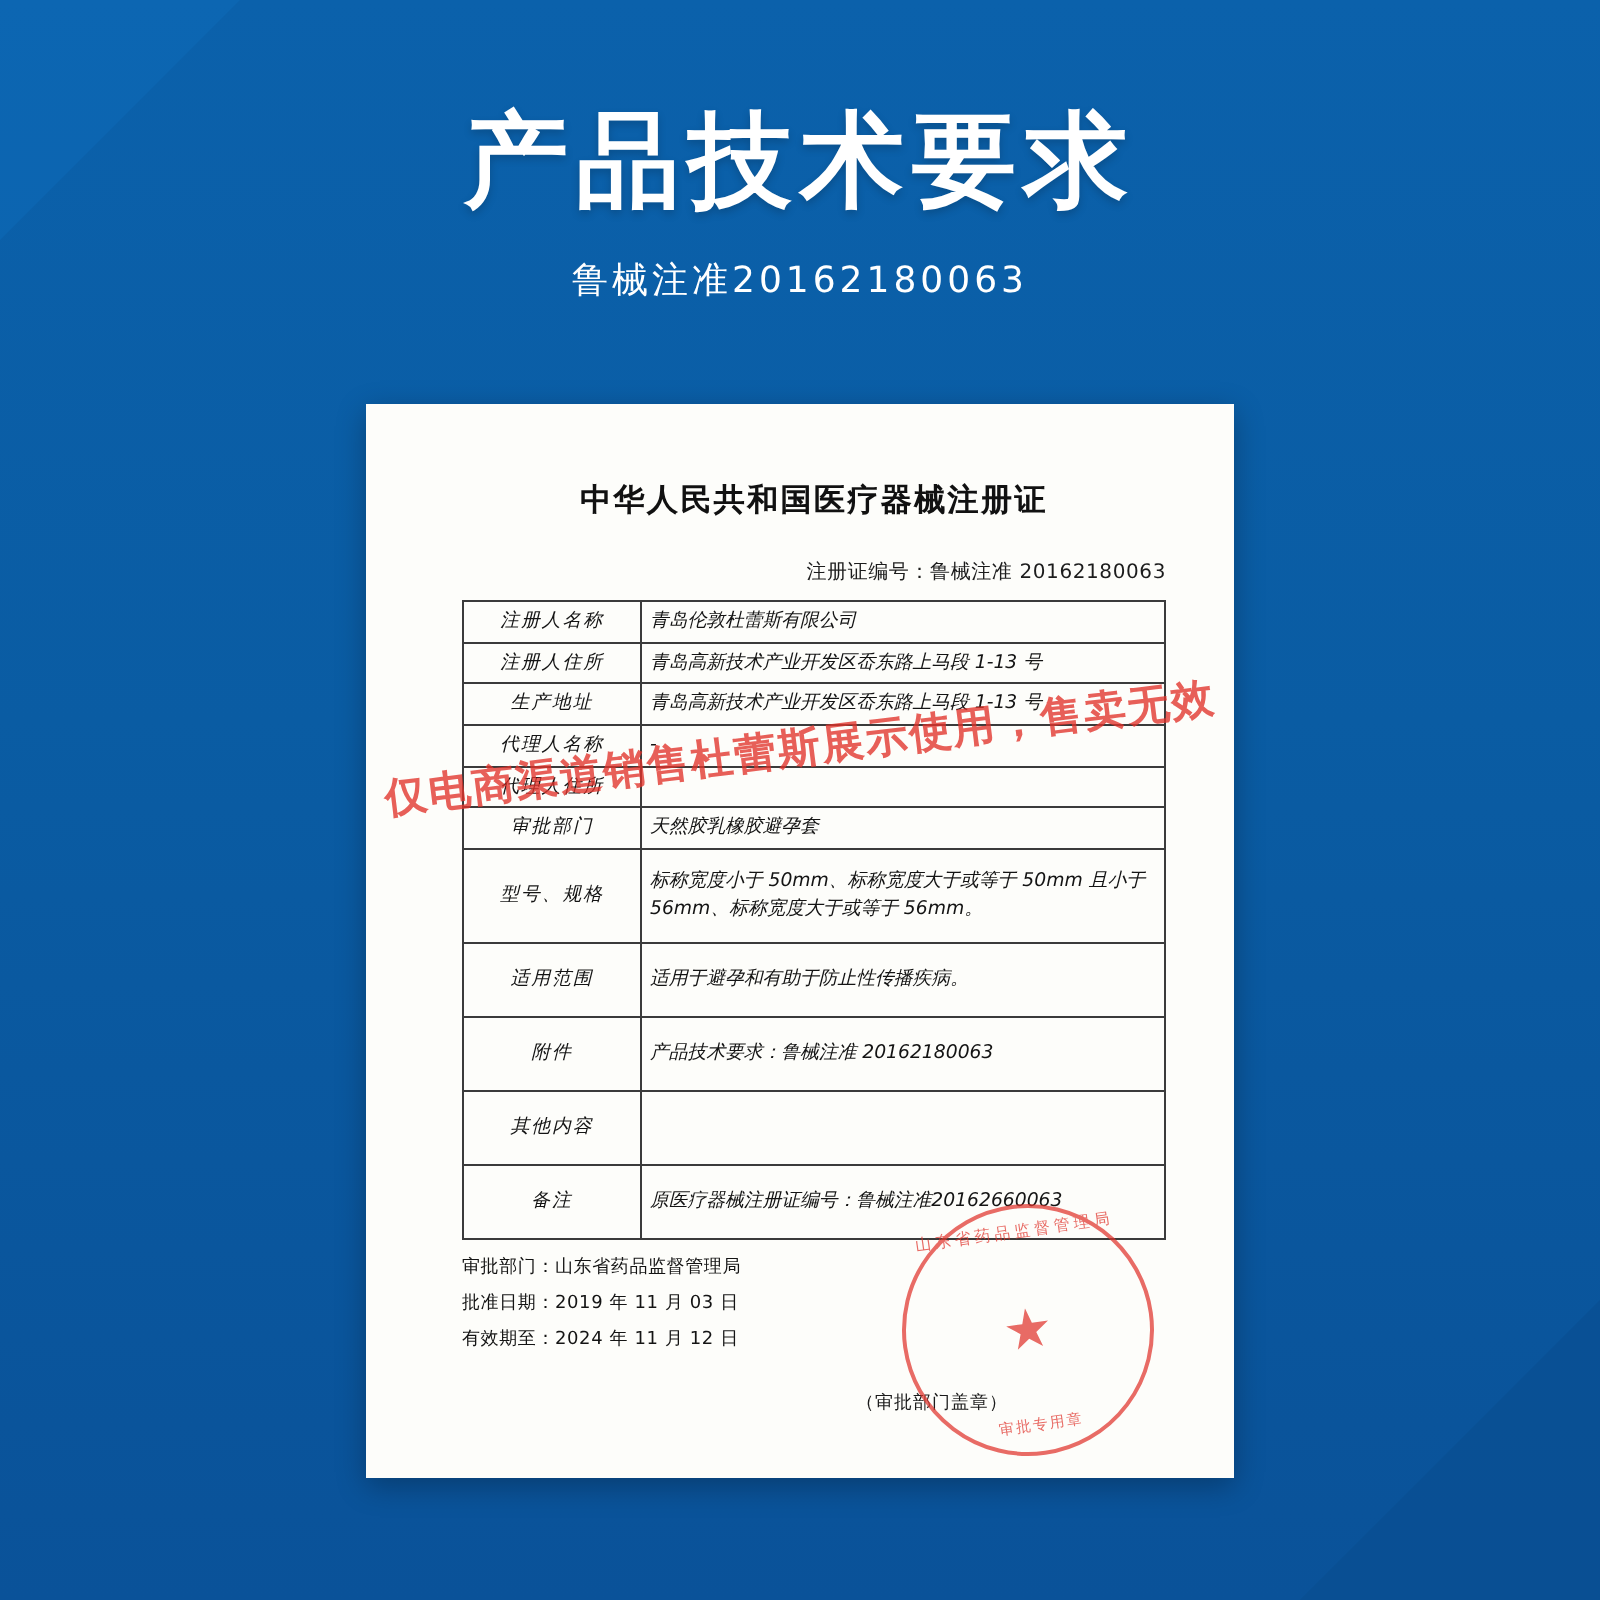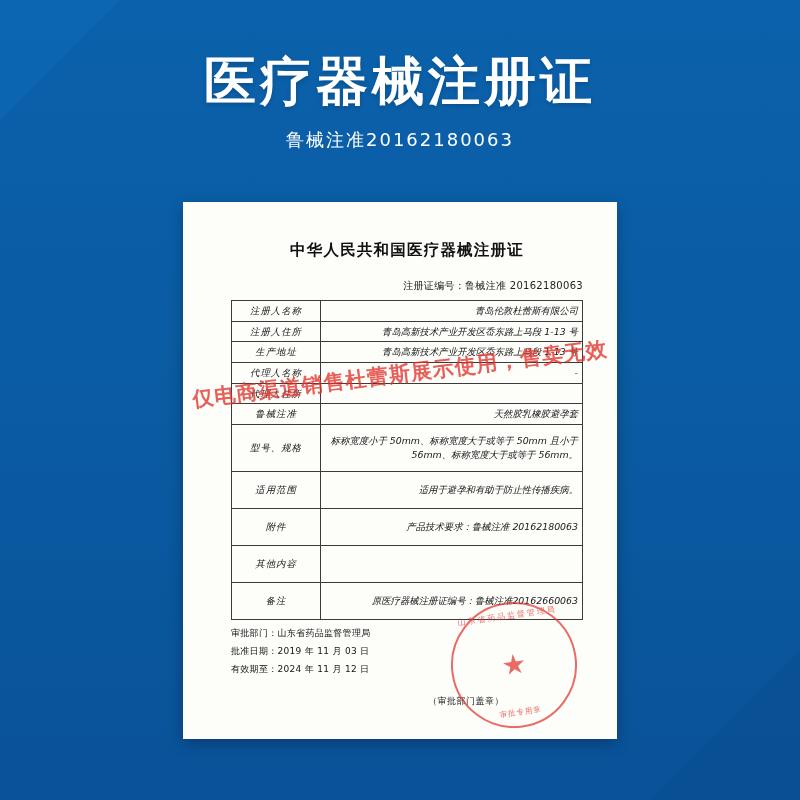--- a/index.html
+++ b/index.html
@@ -103,21 +103,21 @@
     vertical-align: middle;
     line-height: 1.45;
   }
   td.label {
     width: 80px;
     text-align: center;
     letter-spacing: 1px;
     white-space: nowrap;
   }
   td.value {
-    text-align: right;
+    text-align: left;
     padding-left: 6px;
     margin-left: 12px;
   }
   tr.tall td { height: 30px; }
   tr.xtall td { height: 40px; }
   .footer-row {
     display: flex;
     justify-content: space-between;
     font-size: 9px;
     margin-top: 7px;
@@ -201,21 +201,21 @@
   }
 </style>
 </head>
 <body>
 
 <div class="page">
   <div class="corner-tl"></div>
   <div class="corner-br"></div>
 
   <div class="header">
-    <div class="main-title">医疗器械注册证</div>
+    <div class="main-title">产品技术要求</div>
     <div class="sub-title">鲁械注准20162180063</div>
   </div>
 
   <div class="cert-sheet">
     <div class="cert-inner">
       <div class="cert-title">中华人民共和国医疗器械注册证</div>
       <div class="cert-no">注册证编号：鲁械注准 20162180063</div>
 
       <table class="cert-table">
         <tbody>
@@ -233,21 +233,21 @@
           </tr>
           <tr>
             <td class="label">代理人名称</td>
             <td class="value">-</td>
           </tr>
           <tr>
             <td class="label">代理人住所</td>
             <td class="value"></td>
           </tr>
           <tr>
-            <td class="label">鲁械注准</td>
+            <td class="label">审批部门</td>
             <td class="value">天然胶乳橡胶避孕套</td>
           </tr>
           <tr class="xtall">
             <td class="label">型号、规格</td>
             <td class="value">标称宽度小于 50mm、标称宽度大于或等于 50mm 且小于 56mm、标称宽度大于或等于 56mm。</td>
           </tr>
           <tr class="tall">
             <td class="label">适用范围</td>
             <td class="value">适用于避孕和有助于防止性传播疾病。</td>
           </tr>

